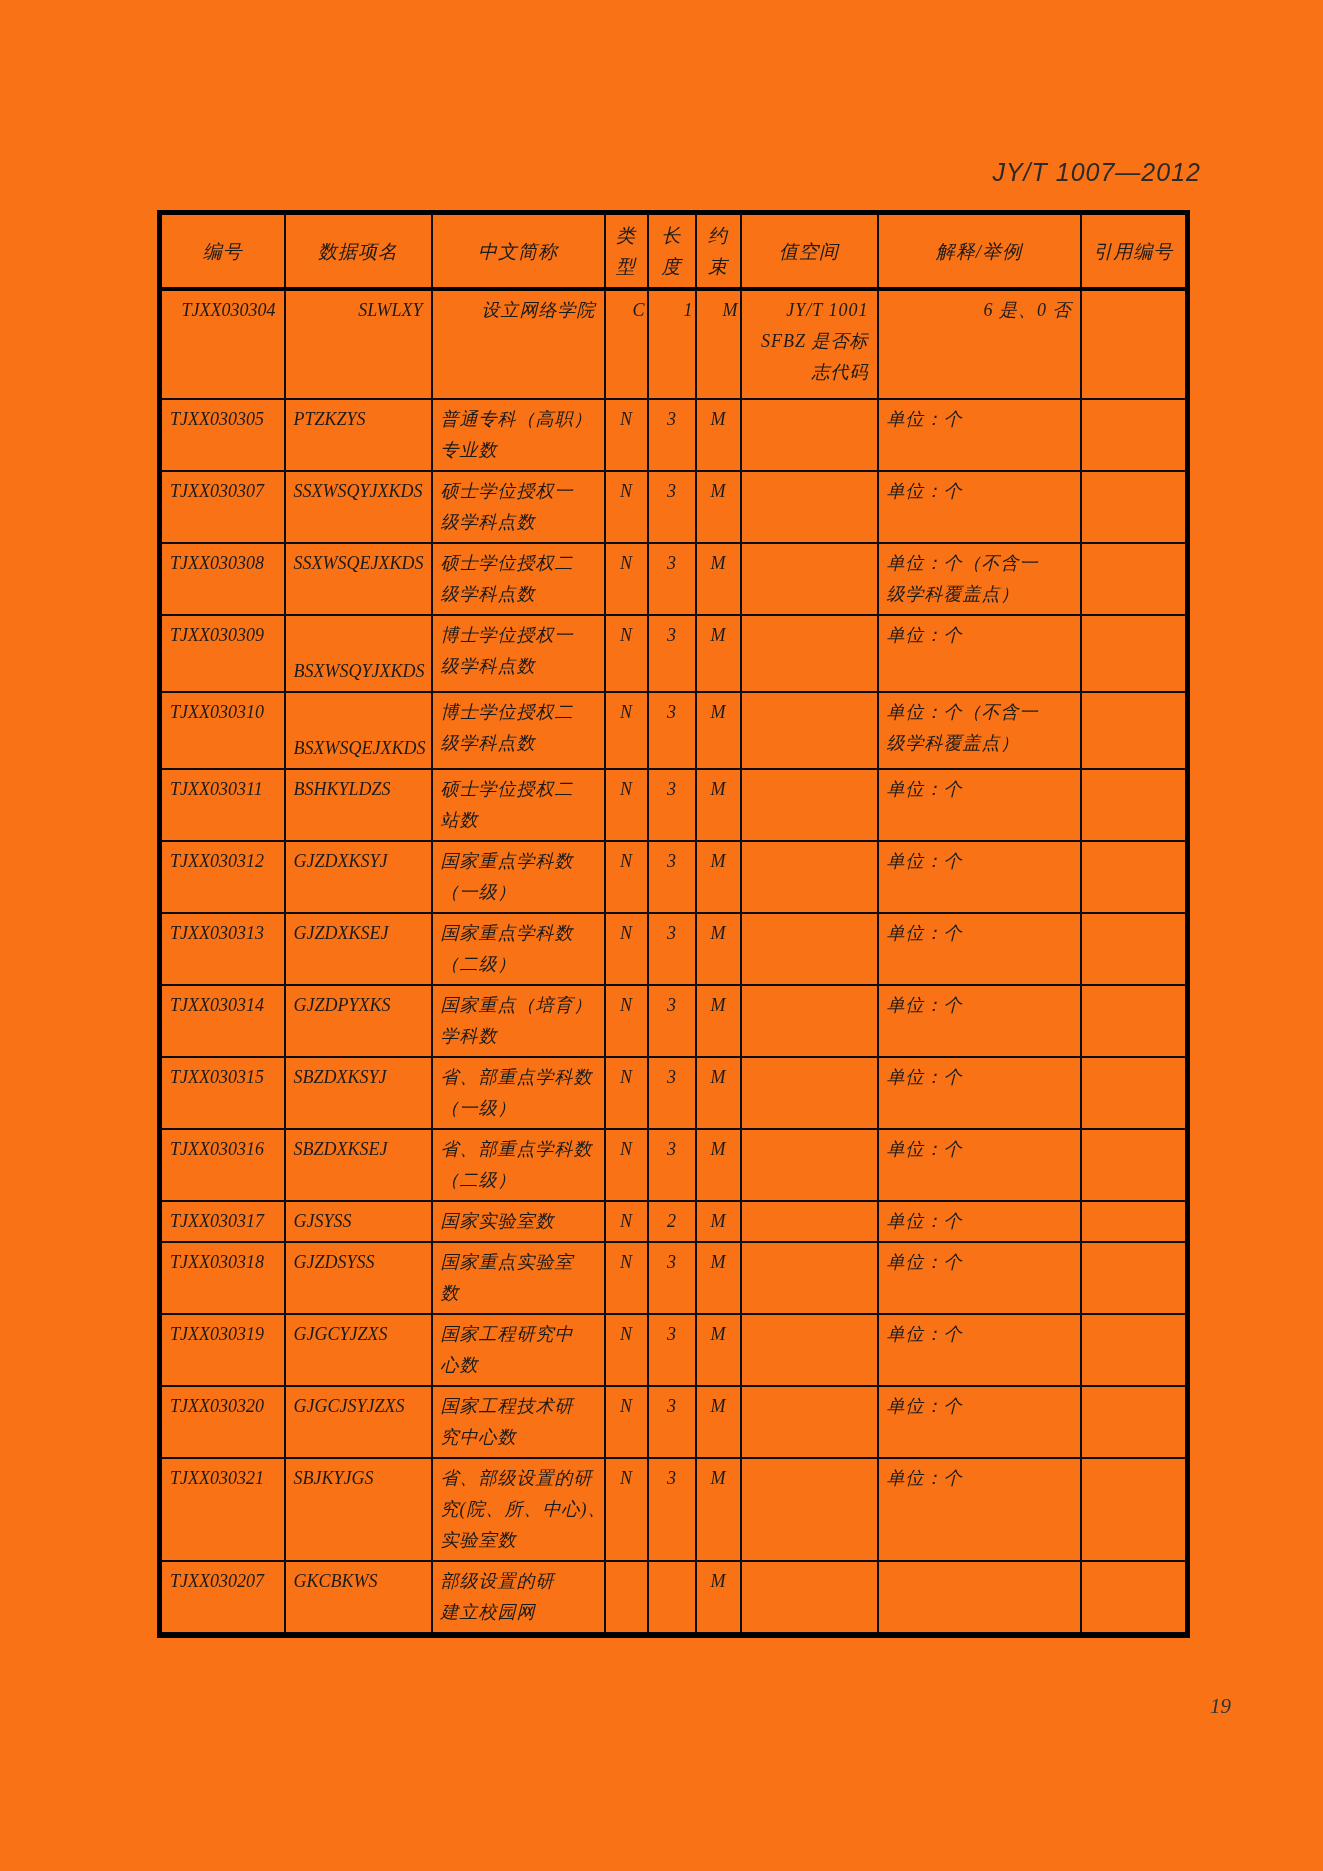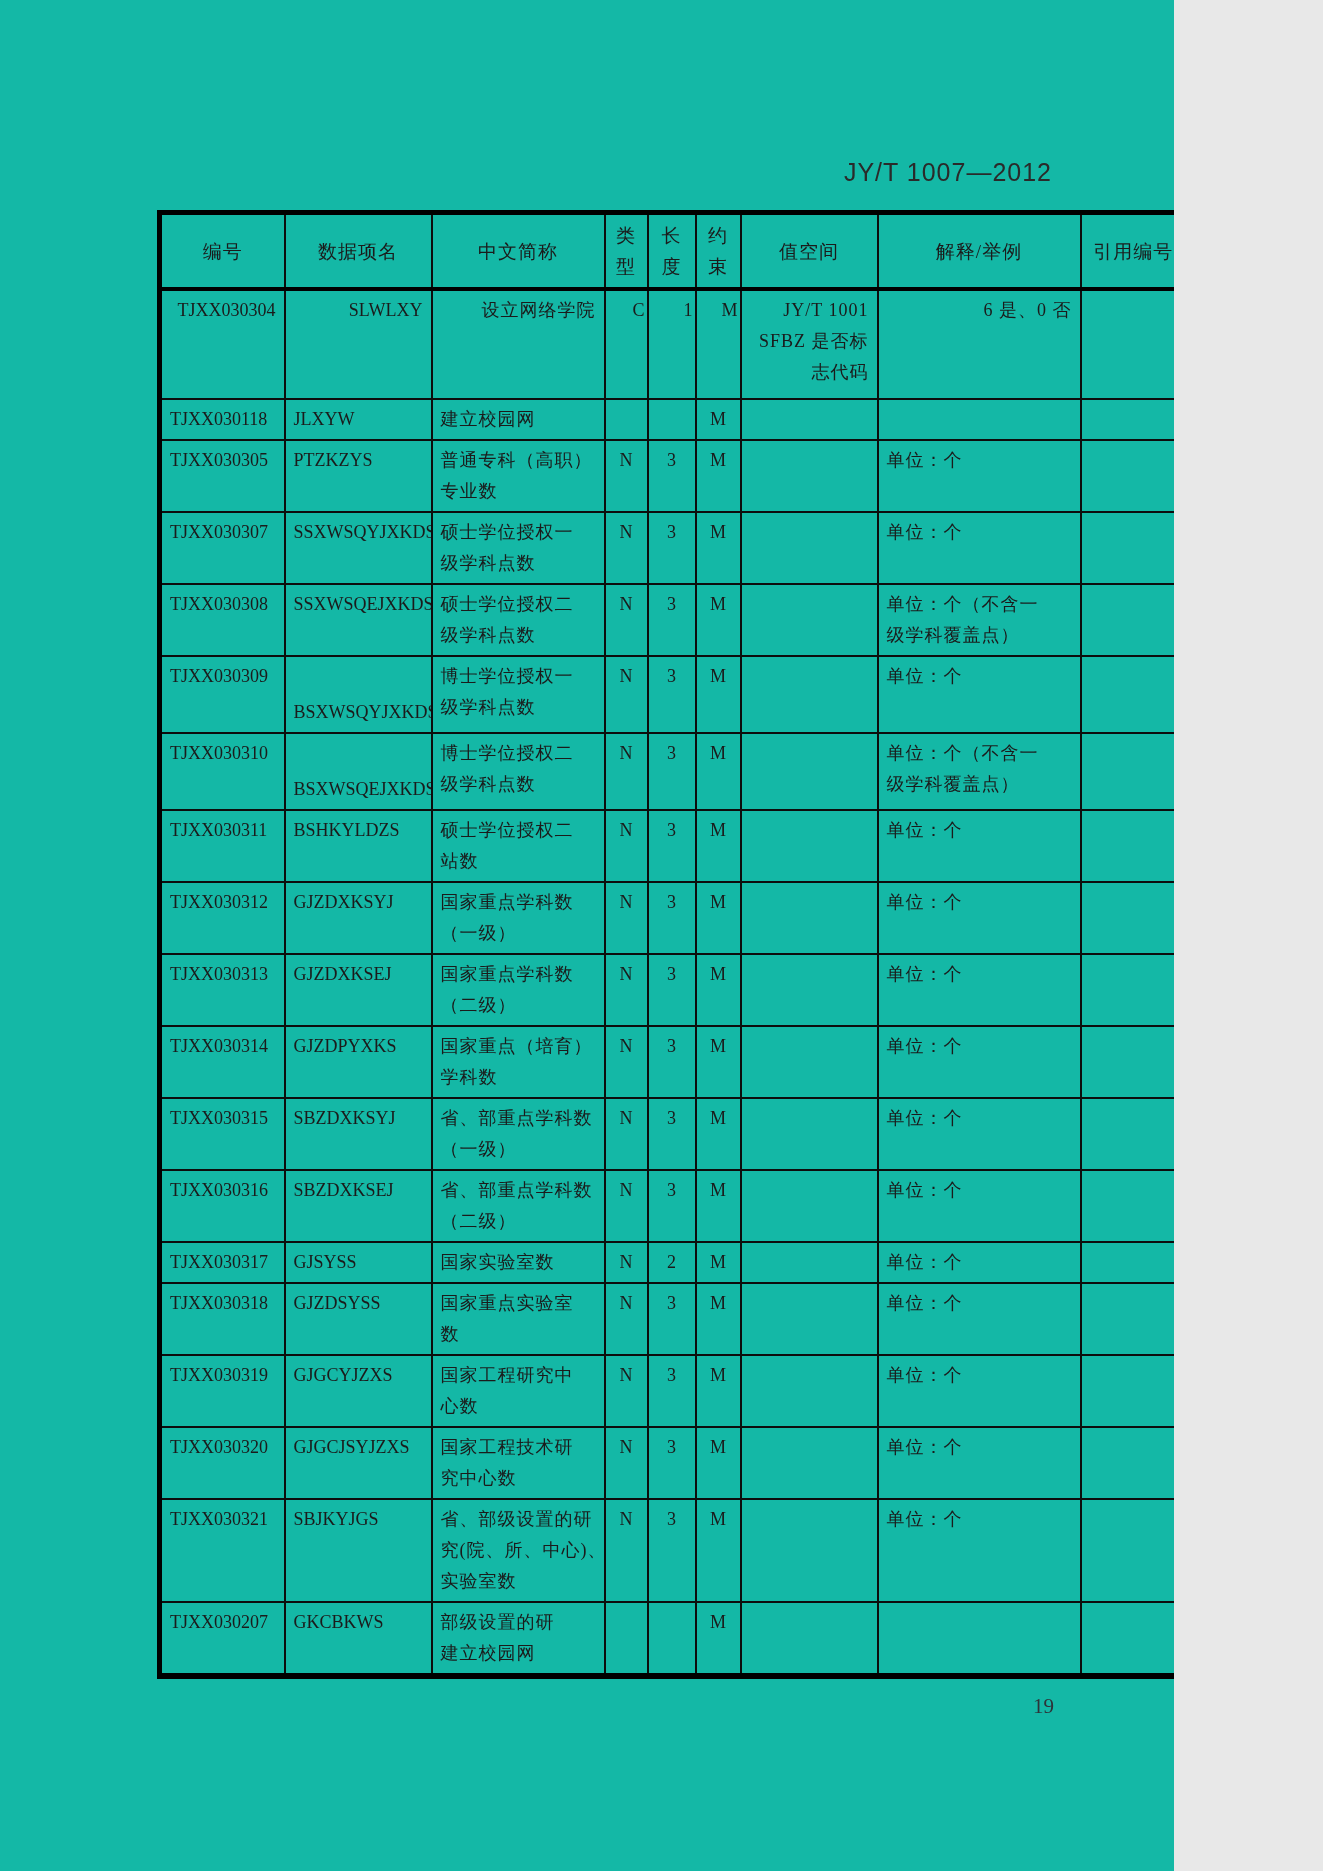--- a/index.html
+++ b/index.html
@@ -1,23 +1,24 @@
 <!DOCTYPE html>
 <html><head>
 <meta charset="utf-8">
 <style>
   * { margin:0; padding:0; box-sizing:border-box; }
   html,body { background:#e8e8e8; }
   .page {
     position:relative;
-    width:1174px; height:1871px;
-    background:#14b8a6;
+    width:1323px; height:1871px;
+    background:#f97316;
     font-family:"Liberation Serif","DejaVu Serif",serif;
     color:#1b1b1b;
     overflow:hidden;
+    font-style:italic;
   }
   .doc-header {
     position:absolute;
     top:158px; right:122px;
     font-family:"Liberation Sans","DejaVu Sans",sans-serif;
     font-size:25px;
     letter-spacing:1px;
     color:#2a2a2a;
   }
   table.data-table {
@@ -56,21 +57,21 @@
     padding:5px 2px;
     height:71px;
   }
   tbody tr:first-child td { height:110px;text-align:right; }
   td.ta-center { text-align:center; padding-left:2px; padding-right:2px; }
   td.cjk { letter-spacing:1px;margin-left:44px; }
   td .line { white-space:nowrap; }
   td.name-shift { padding-top:40px; }
   .page-number {
     position:absolute;
-    top:1694px; right:120px;
+    top:1694px; right:92px;
     font-size:21px;
     color:#2e3338;
     font-family:"Liberation Serif","DejaVu Serif",serif;
   }
 </style>
 </head>
 <body>
 
 <div class="page">
 
@@ -149,49 +150,20 @@
           </td>
           <td class="cjk">
             <div class="line">6 是、0 否</div>
           </td>
           <td>
             <div class="line"></div>
           </td>
         </tr>
         <tr>
           <td>
-            <div class="line">TJXX030118</div>
-          </td>
-          <td>
-            <div class="line">JLXYW</div>
-          </td>
-          <td class="cjk">
-            <div class="line">建立校园网</div>
-          </td>
-          <td class="ta-center">
-            <div class="line"></div>
-          </td>
-          <td class="ta-center">
-            <div class="line"></div>
-          </td>
-          <td class="ta-center">
-            <div class="line">M</div>
-          </td>
-          <td class="cjk">
-            <div class="line"></div>
-          </td>
-          <td class="cjk">
-            <div class="line"></div>
-          </td>
-          <td>
-            <div class="line"></div>
-          </td>
-        </tr>
-        <tr>
-          <td>
             <div class="line">TJXX030305</div>
           </td>
           <td>
             <div class="line">PTZKZYS</div>
           </td>
           <td class="cjk">
             <div class="line">普通专科（高职）</div>
             <div class="line">专业数</div>
           </td>
           <td class="ta-center">

